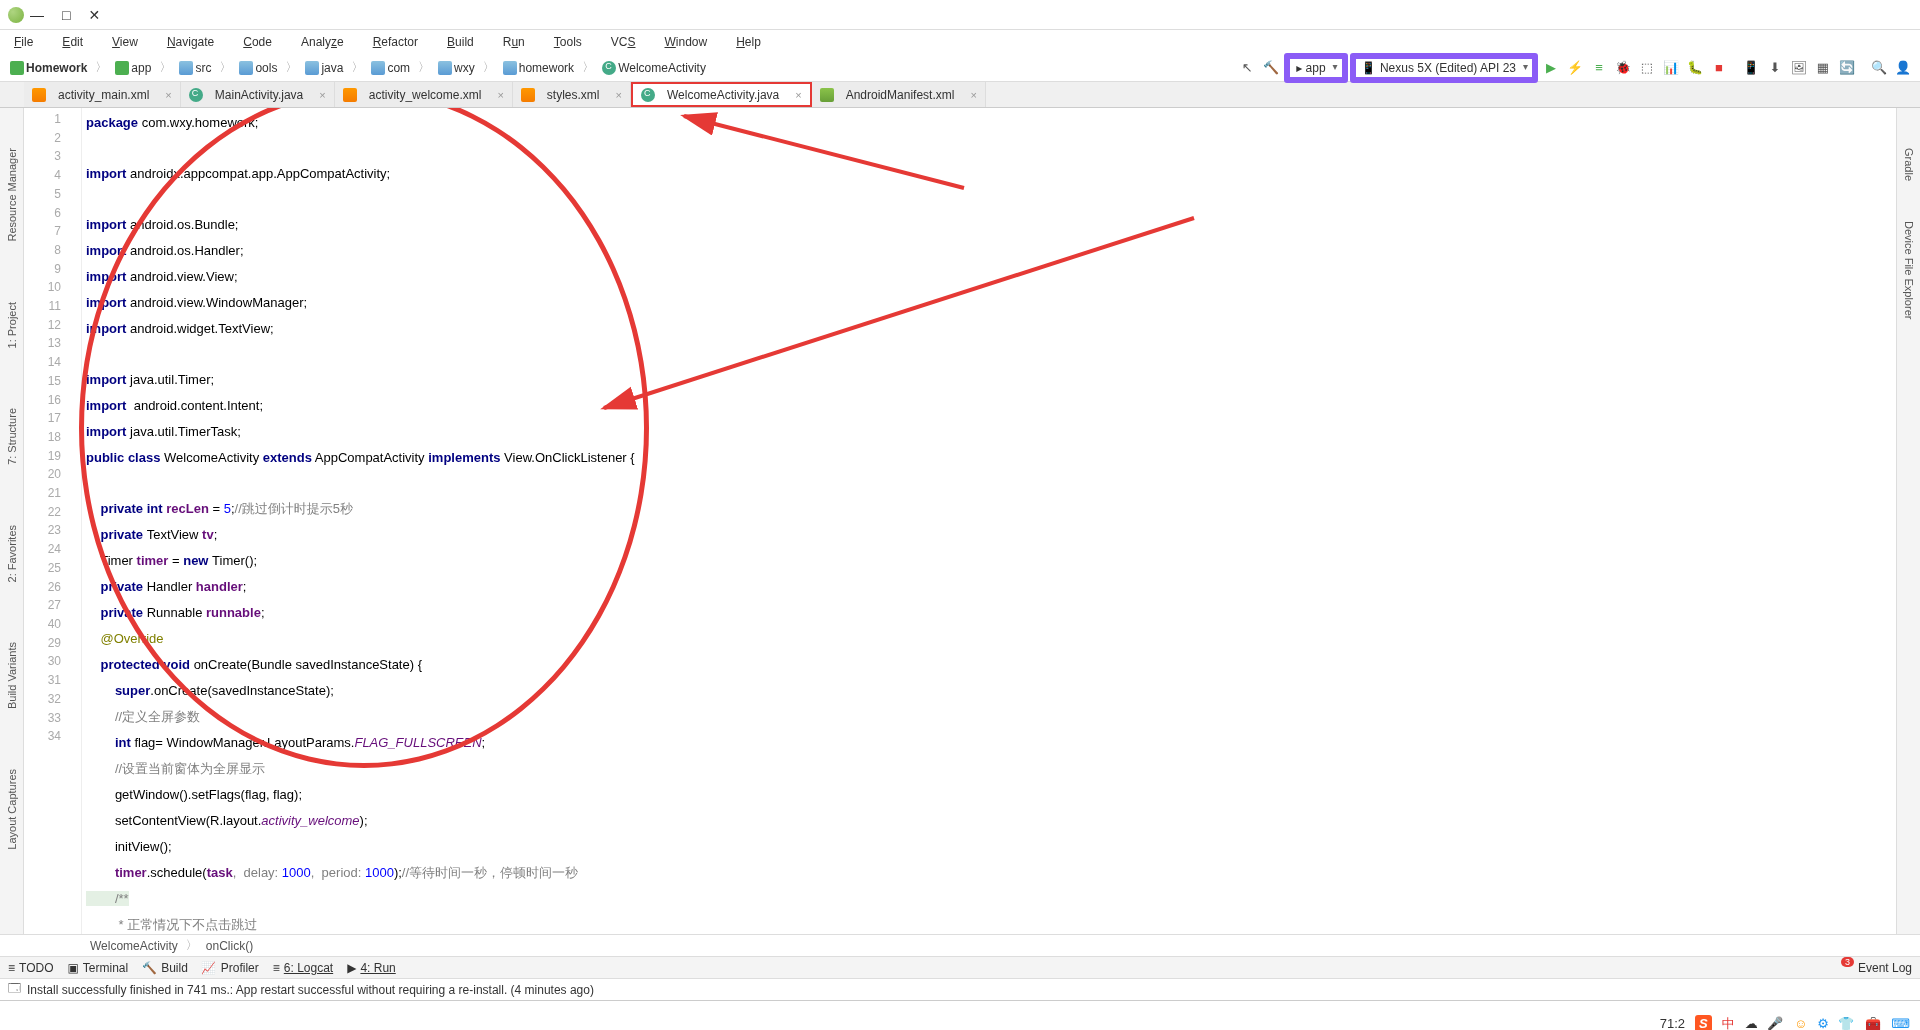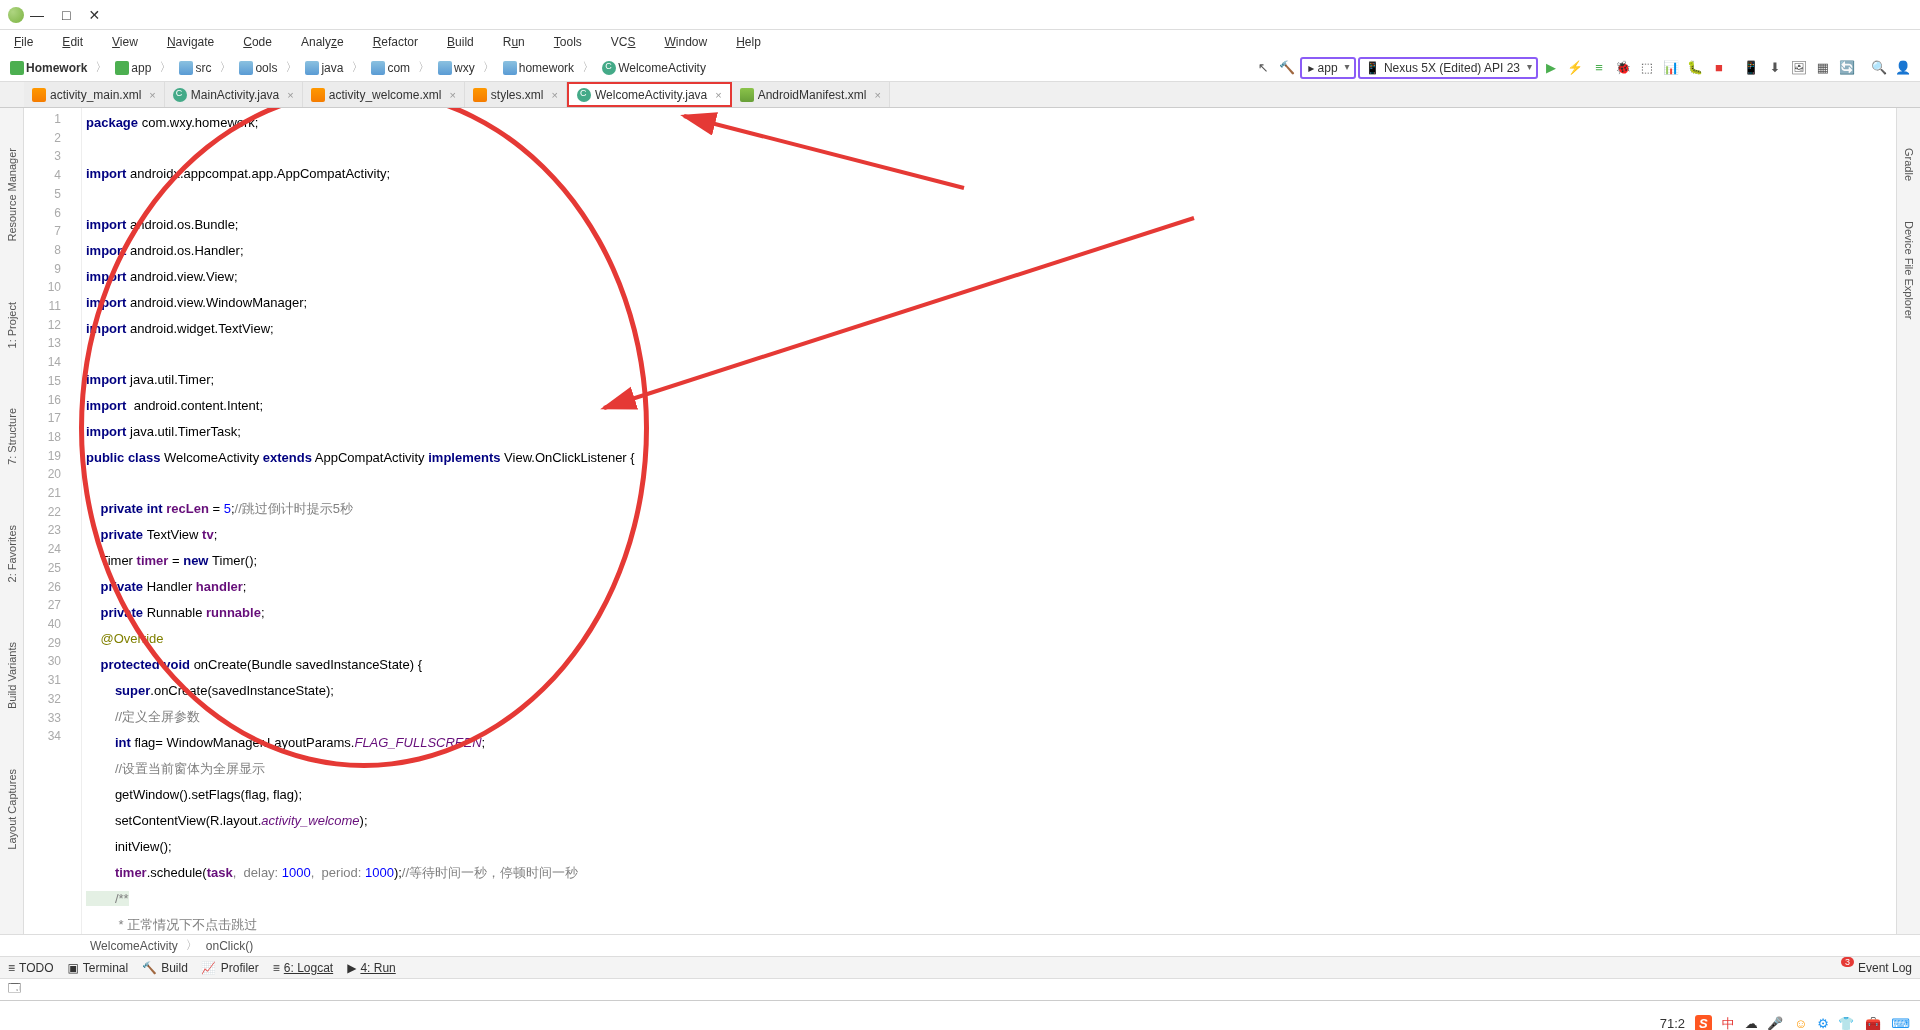--- a/index.html
+++ b/index.html
@@ -14,24 +14,24 @@
 .toolbar { height:28px; display:flex; align-items:center; padding:0 6px; border-bottom:1px solid #ddd; gap:2px; }
 .crumb { display:flex; align-items:center; gap:2px; padding:2px 4px; }
 .crumb .ic { width:14px; height:14px; display:inline-block; }
 .ic-folder { background:linear-gradient(#8bc1e0,#5a9bd4); border-radius:2px; }
 .ic-module { background:#4caf50; border-radius:2px; }
 .ic-class { background:#4a8; border-radius:50%; position:relative; }
 .ic-class::after { content:"C"; color:#fff; font-size:9px; position:absolute; left:3px; top:0; }
 .chev { color:#999; margin:0 2px; }
 .spacer { flex:1; }
 .tbtn { width:22px; height:22px; display:flex; align-items:center; justify-content:center; color:#555; font-size:13px; }
-.combo { border:2px solid #8b5cf6; border-radius:3px; padding:2px 16px 2px 6px; background:#fff; position:relative; font-size:12px; }
+.combo { border:6px solid #8b5cf6; border-radius:3px; padding:2px 16px 2px 6px; background:#fff; position:relative; font-size:12px; }
 .combo::after { content:"▾"; position:absolute; right:4px; top:2px; color:#666; font-size:10px; }
 .tabs { height:26px; display:flex; align-items:stretch; border-bottom:1px solid #ccc; background:#f0f0f0; padding-left:24px; }
-.tab { display:flex; align-items:center; gap:4px; padding:0 8px; border-right:1px solid #ddd; background:#ececec; font-size:12px; position:relative; }
+.tab { display:flex; align-items:center; gap:12px; padding:0 8px; border-right:1px solid #ddd; background:#ececec; font-size:12px; position:relative; }
 .tab.active { background:#fff; border:2px solid #e53935; border-bottom:2px solid #e53935; }
 .tab .fi { width:14px; height:14px; display:inline-block; }
 .fi-xml { background:linear-gradient(#ff9800,#f57c00); border-radius:2px; }
 .fi-java { background:#4a8; border-radius:50%; position:relative; }
 .fi-java::after { content:"C"; color:#fff; font-size:9px; position:absolute; left:3px; top:0; }
 .fi-mf { background:linear-gradient(#8bc34a,#689f38); border-radius:2px; }
 .tab .close { color:#999; margin-left:4px; font-size:11px; }
 .main { display:flex; height:calc(1030px - 30px - 24px - 28px - 26px - 22px - 22px - 22px - 30px); }
 .left-gutter { width:24px; background:#f4f4f4; border-right:1px solid #ddd; display:flex; flex-direction:column; align-items:center; padding-top:40px; gap:60px; }
 .vlabel { writing-mode:vertical-rl; transform:rotate(180deg); font-size:11px; color:#555; white-space:nowrap; }
@@ -311,20 +311,21 @@
   <span class="bb">▶ <u>4: Run</u></span>
   <div class="spacer"></div>
   <span class="bb">
       <span class="badge">3</span> 
       <span>Event Log</span>
     </span>
 </div>
 
 <div class="statusbar">
   <span>🗔</span>
+  <span class="st" style="margin-left:6px">Install successfully finished in 741 ms.: App restart successful without requiring a re-install. (4 minutes ago)</span>
 </div>
 
 <div class="taskbar">
   <span>71:2</span>
   <span style="background:#ff5722;color:#fff;padding:1px 4px;border-radius:3px;font-style:italic;font-weight:bold">S</span>
   <span style="color:#e53935">中</span>
   <span>☁</span>
   <span style="color:#2196f3">🎤</span>
   <span style="color:#ff9800">☺</span>
   <span style="color:#2196f3">⚙</span>

